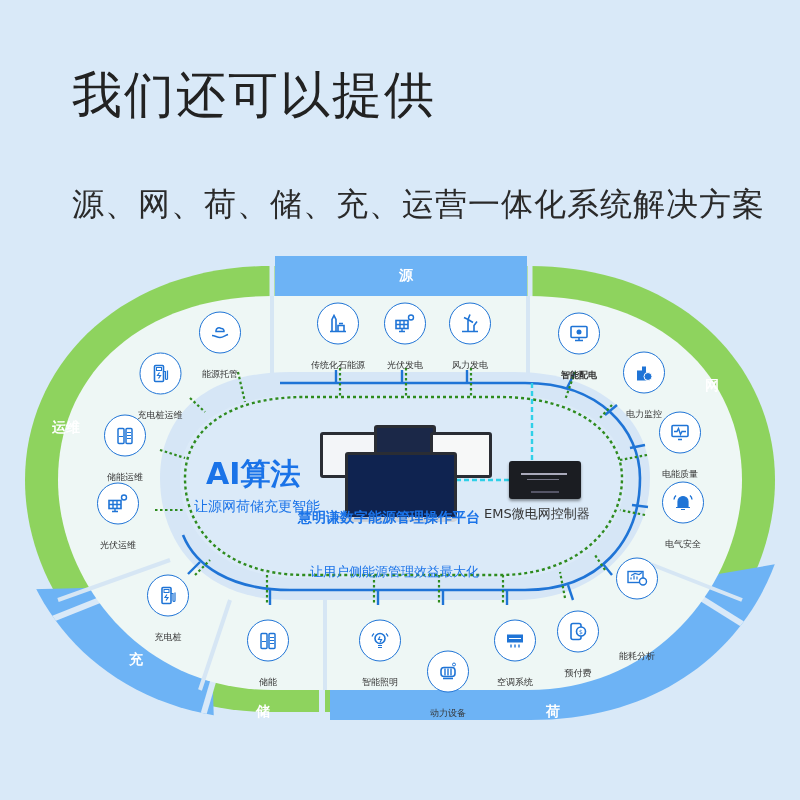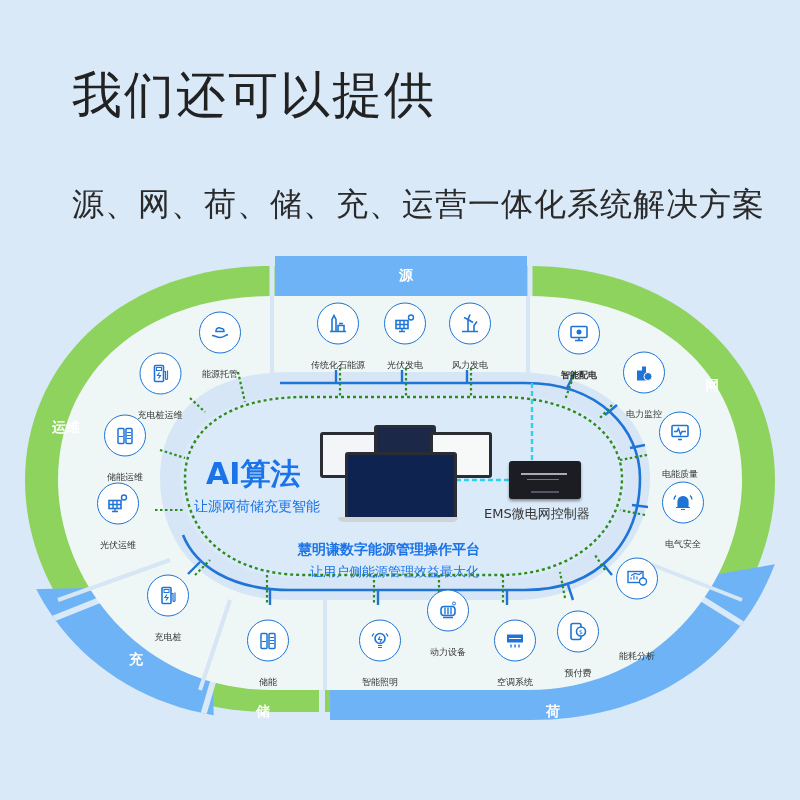--- a/index.html
+++ b/index.html
@@ -8,21 +8,21 @@
   .subtitle { position:absolute; left:72px; top:148px; font-size:32px; color:#2a2a2a; letter-spacing:1px;margin-top:35px; }
   .diagram { position:absolute; left:0; top:0; width:800px; height:800px; }
   .seg-label { position:absolute; color:#fff; font-size:14px; font-weight:bold; transform:translate(-50%,-50%); }
   .node { position:absolute; transform:translate(-50%,-50%); display:flex; flex-direction:column; align-items:center; }
   .node .circ { width:40px; height:40px; border-radius:50%; border:1.6px solid #1f74d6; background:#fff; display:flex; align-items:center; justify-content:center; }
   .node .circ svg { width:24px; height:24px; }
   .node .lbl { margin-top:14px; font-size:9px; color:#333; white-space:nowrap; }
   .ai-title { position:absolute; left:206px; top:454px; font-size:30px; font-weight:bold; color:#1a73e8; }
   .ai-sub { position:absolute; left:194px; top:498px; font-size:14px; color:#1a73e8; }
   .ems-lbl { position:absolute; left:484px; top:505px; font-size:13px; color:#333; }
-  .plat-title { position:absolute; left:298px; top:541px; font-size:14px; font-weight:bold; color:#1a73e8; }
+  .plat-title { position:absolute; left:298px; top:509px; font-size:14px; font-weight:bold; color:#1a73e8; }
   .plat-sub { position:absolute; left:310px; top:563px; font-size:13px; color:#1a73e8; }
   .device { position:absolute; left:509px; top:461px; width:72px; height:38px; background:#1b1d22; border-radius:3px; box-shadow:0 2px 3px rgba(0,0,0,.4); }
   .device .dl { position:absolute; left:12px; top:12px; width:46px; height:2px; background:#aab; }
   .device .dl2 { position:absolute; left:18px; top:18px; width:32px; height:1px; background:#778; }
   .device .dl3 { position:absolute; left:22px; top:30px; width:28px; height:2px; background:#556; }
   .laptop { position:absolute; }
   .scr { position:absolute; border:3px solid #2a2d34; border-radius:3px; }
   .base { position:absolute; height:5px; background:#cfd3d8; border-radius:0 0 6px 6px; }
 </style>
 </head>
@@ -207,21 +207,21 @@
 <div class="node" style="left:515px;top:654px;">
   <div class="circ">
       <svg viewBox="0 0 24 24">
         <rect x="4" y="6" width="16" height="8" fill="#1f74d6"></rect>
         <path d="M6 10h12" stroke="#fff" stroke-width="1"></path>
         <path d="M8 16v3M12 16v3M16 16v3" stroke="#1f74d6" stroke-width="1.4"></path>
       </svg>
     </div>
   <div class="lbl">空调系统</div>
 </div>
-<div class="node" style="left:448px;top:624px;justify-content:space-between;">
+<div class="node" style="left:448px;top:685px;justify-content:space-between;">
   <div class="circ">
       <svg viewBox="0 0 24 24">
         <rect x="5" y="8" width="14" height="9" rx="3" fill="none" stroke="#1f74d6" stroke-width="1.6"></rect>
         <path d="M9 9v7M12 9v7M15 9v7M7 19h10" stroke="#1f74d6" stroke-width="1.4"></path>
         <circle cx="18" cy="5" r="1.5" fill="none" stroke="#1f74d6"></circle>
       </svg>
     </div>
   <div class="lbl">动力设备</div>
 </div>
 <div class="node" style="left:380px;top:654px;">

